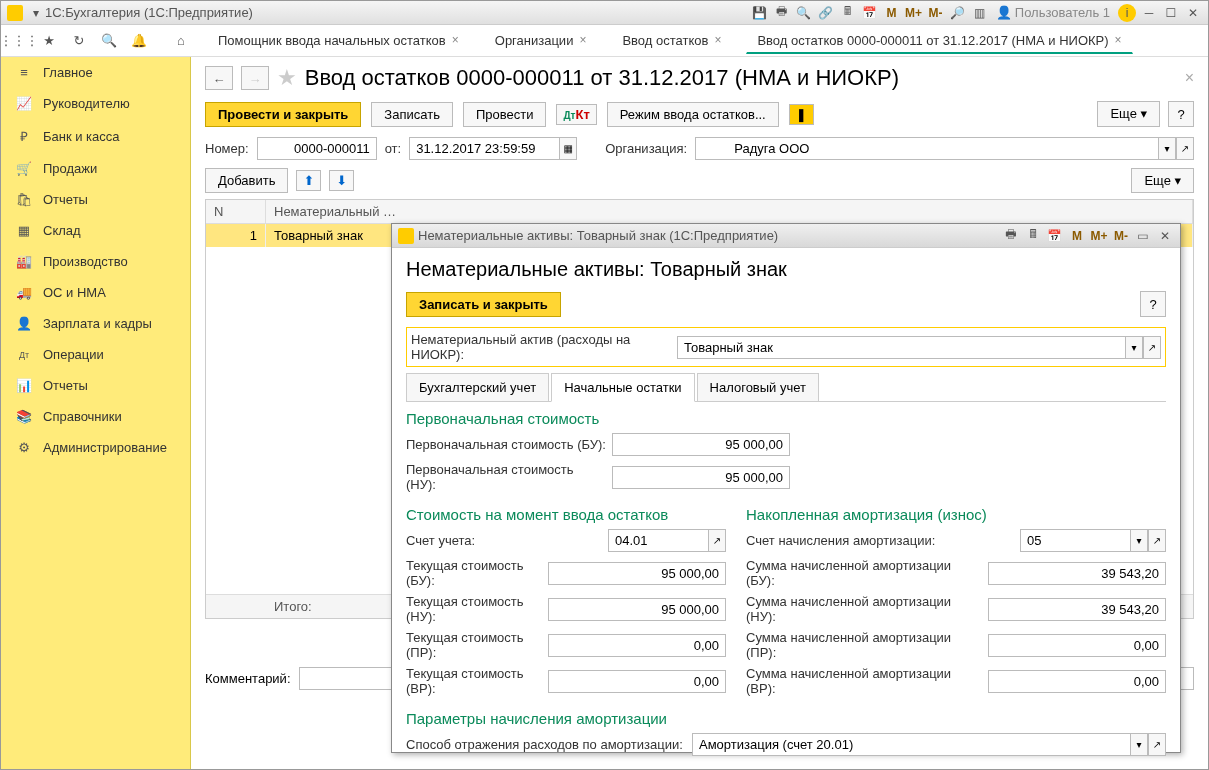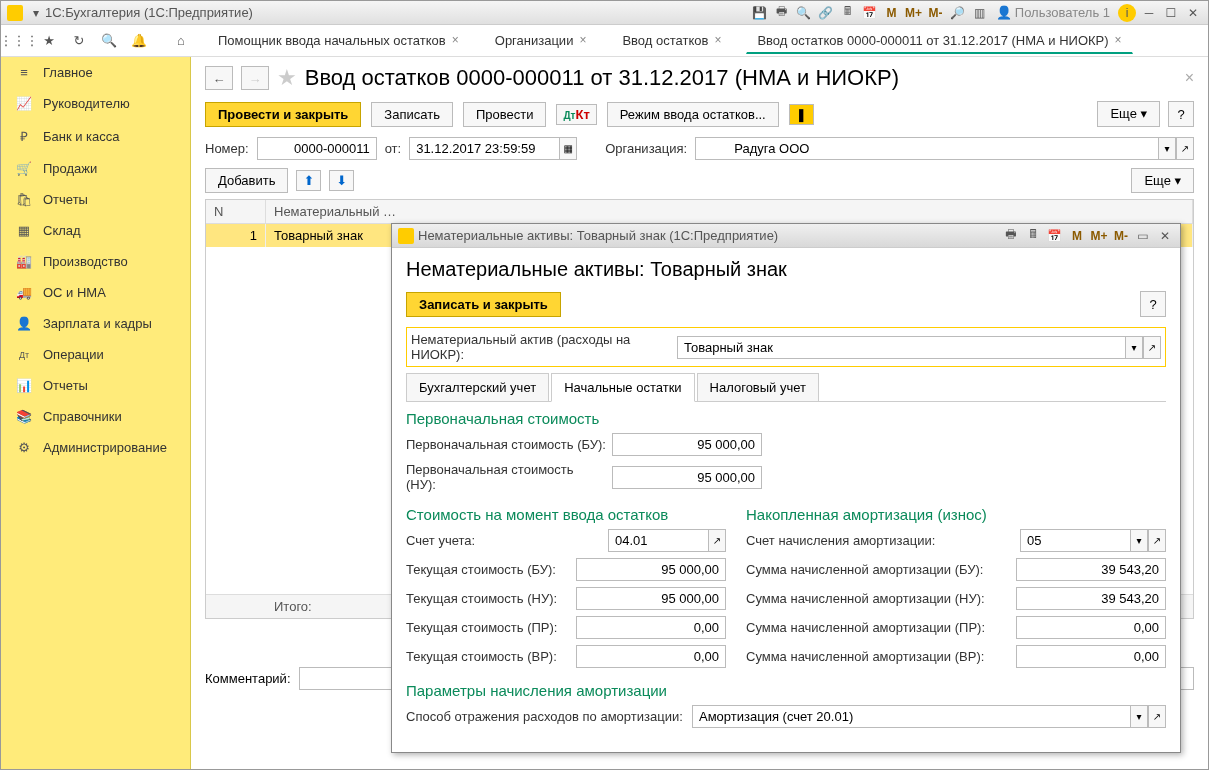--- a/index.html
+++ b/index.html
@@ -52,21 +52,21 @@
 .modal .title-bar { background:linear-gradient(#f0f0f0,#d8d8d8);}
 .modal-body { padding:10px 14px;}
 .modal-title { font-size:20px; margin-bottom:10px;}
 .sub-tabs { display:flex; border-bottom:1px solid #ccc; margin-bottom:8px;}
 .sub-tab { padding:6px 12px; border:1px solid #ccc; border-bottom:none; background:#f7f7f7; margin-right:2px; cursor:default;}
 .sub-tab.active { background:#fff; border-bottom:1px solid #fff; margin-bottom:-1px;}
 .section-title { color:#0a8a5a; font-size:15px; margin:8px 0 6px;}
 .form-grid { display:grid; grid-template-columns: 320px 1fr; column-gap:20px;}
 .fline { display:flex; align-items:center; gap:6px; margin-bottom:6px;}
 .fline label { flex:1; color:#333;}
-.fline .input { width:150px;}
+.fline .input { width:178px;}
 .qbtn { border:1px solid #bbb; width:26px; height:26px; display:flex; align-items:center; justify-content:center; background:#f7f7f7;}
 </style>
 </head>
 <body>
 
 <div class="app-window">
 
   <div class="title-bar">
     <div class="ico"></div>
     <span class="ticon">▾</span>

